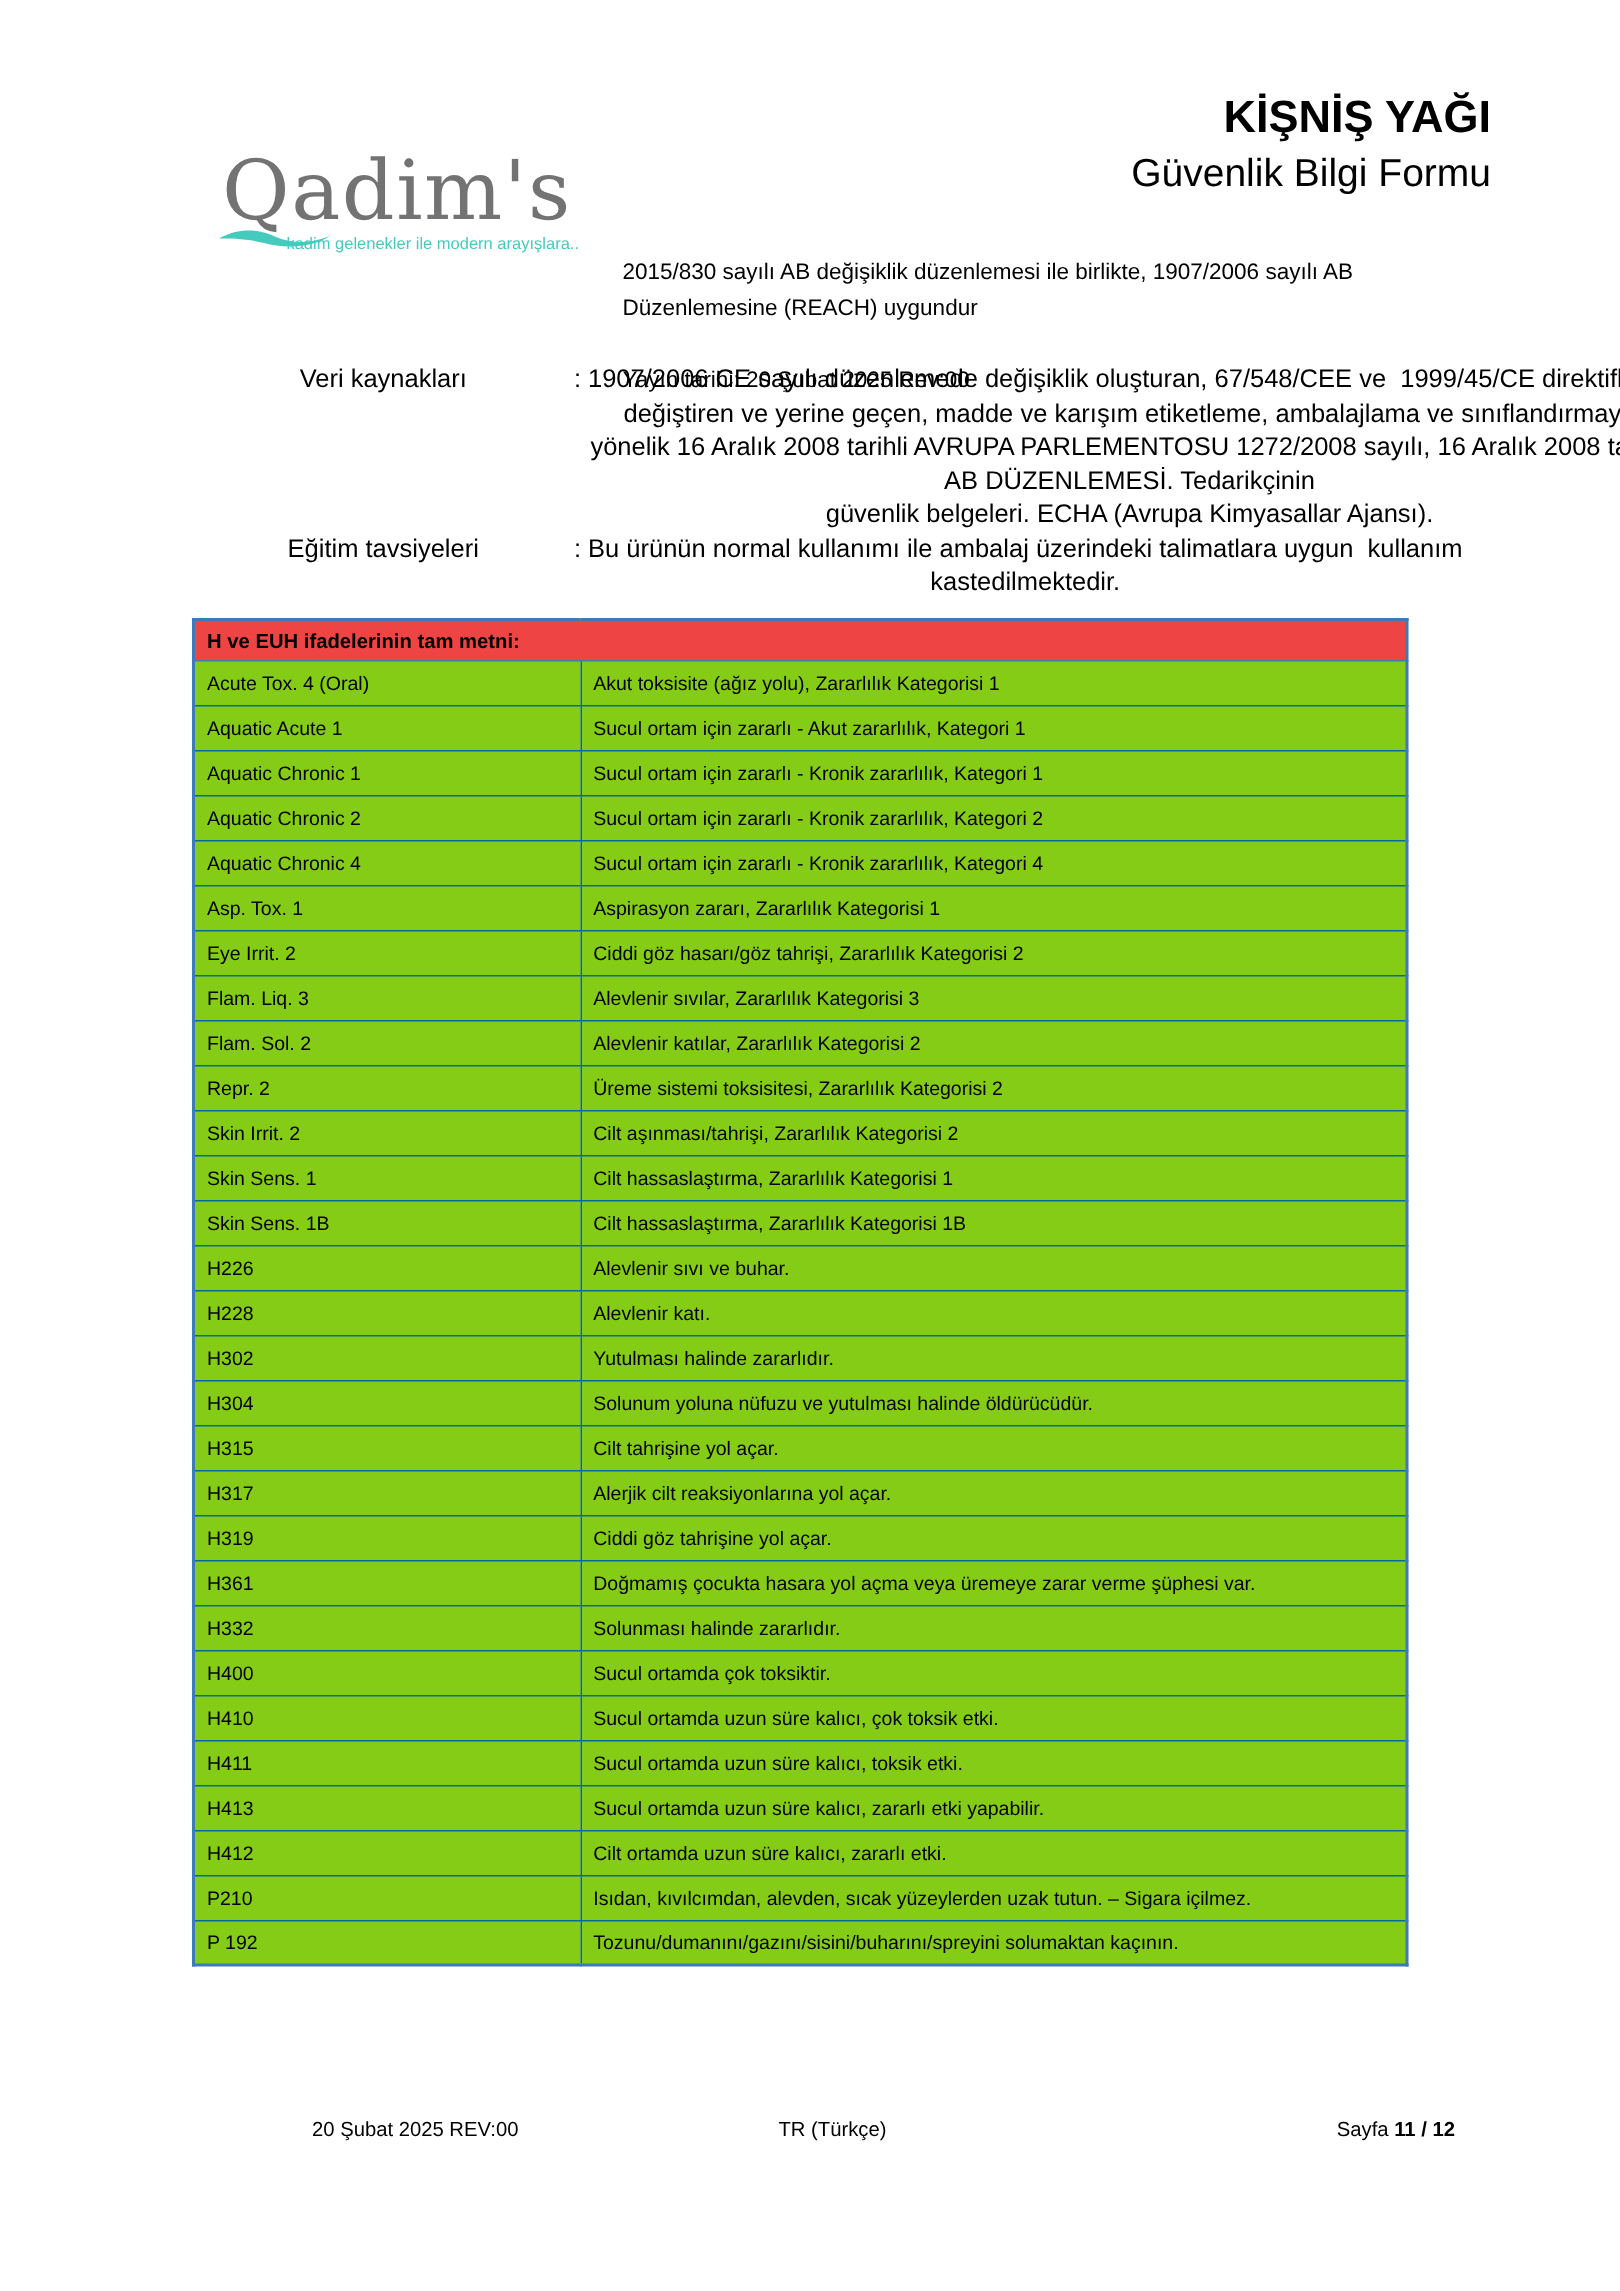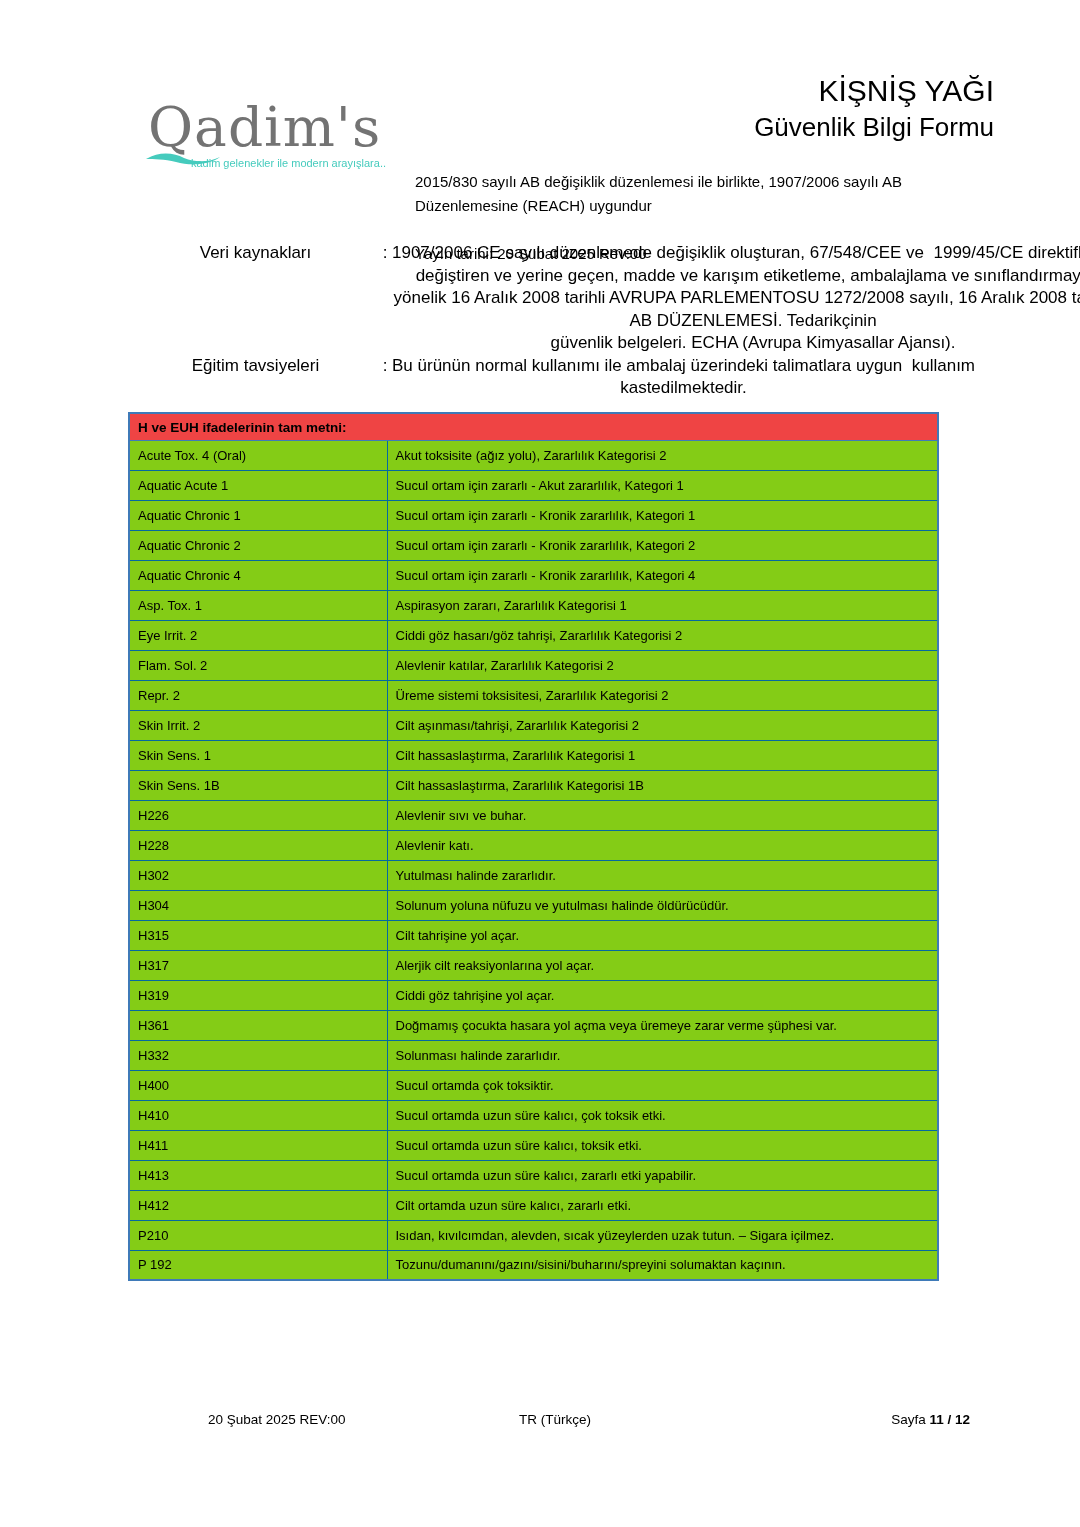--- a/index.html
+++ b/index.html
@@ -16,21 +16,21 @@
     font-family:"DejaVu Serif", serif;
     font-size:55px; line-height:58px; color:#737373; letter-spacing:1px;
   }
   .logo-swoosh { position:absolute; left:-4px; top:52px; }
   .logo-tagline {
     font-size:11px; line-height:13px; color:#45cbbd;
     text-align:right; width:238px; margin-top:1px;
   }
 
   .title-block { position:absolute; right:86px; top:60px; text-align:right; }
-  .product-title { font-size:30px; line-height:38px; font-weight:normal;margin-top:12px; }
+  .product-title { font-size:30px; line-height:38px; font-weight:bold; }
   .doc-title { font-size:26px; line-height:34px; font-weight:normal; }
 
   .compliance-block {
     position:absolute; left:415px; top:146px; width:600px;
     font-size:15px; line-height:24px; white-space:pre-line;
   }
   .issue-line { font-size:15px; line-height:24px; }
 
   
   .info-block { position:absolute; left:133px; top:242px; width:860px; font-size:17px;text-align:center; }
@@ -107,21 +107,21 @@
 <div class="table-wrap">
   <table class="h-table">
     <thead>
       <tr>
         <th colspan="2">H ve EUH ifadelerinin tam metni:</th>
       </tr>
     </thead>
     <tbody id="statements-body">
         <tr>
           <td class="code-col">Acute Tox. 4 (Oral)</td>
-          <td>Akut toksisite (ağız yolu), Zararlılık Kategorisi 2</td>
+          <td>Akut toksisite (ağız yolu), Zararlılık Kategorisi 1</td>
         </tr>
         <tr>
           <td class="code-col">Aquatic Acute 1</td>
           <td>Sucul ortam için zararlı - Akut zararlılık, Kategori 1</td>
         </tr>
         <tr>
           <td class="code-col">Aquatic Chronic 1</td>
           <td>Sucul ortam için zararlı - Kronik zararlılık, Kategori 1</td>
         </tr>
         <tr>
@@ -132,20 +132,24 @@
           <td class="code-col">Aquatic Chronic 4</td>
           <td>Sucul ortam için zararlı - Kronik zararlılık, Kategori 4</td>
         </tr>
         <tr>
           <td class="code-col">Asp. Tox. 1</td>
           <td>Aspirasyon zararı, Zararlılık Kategorisi 1</td>
         </tr>
         <tr>
           <td class="code-col">Eye Irrit. 2</td>
           <td>Ciddi göz hasarı/göz tahrişi, Zararlılık Kategorisi 2</td>
+        </tr>
+        <tr>
+          <td class="code-col">Flam. Liq. 3</td>
+          <td>Alevlenir sıvılar, Zararlılık Kategorisi 3</td>
         </tr>
         <tr>
           <td class="code-col">Flam. Sol. 2</td>
           <td>Alevlenir katılar, Zararlılık Kategorisi 2</td>
         </tr>
         <tr>
           <td class="code-col">Repr. 2</td>
           <td>Üreme sistemi toksisitesi, Zararlılık Kategorisi 2</td>
         </tr>
         <tr>

